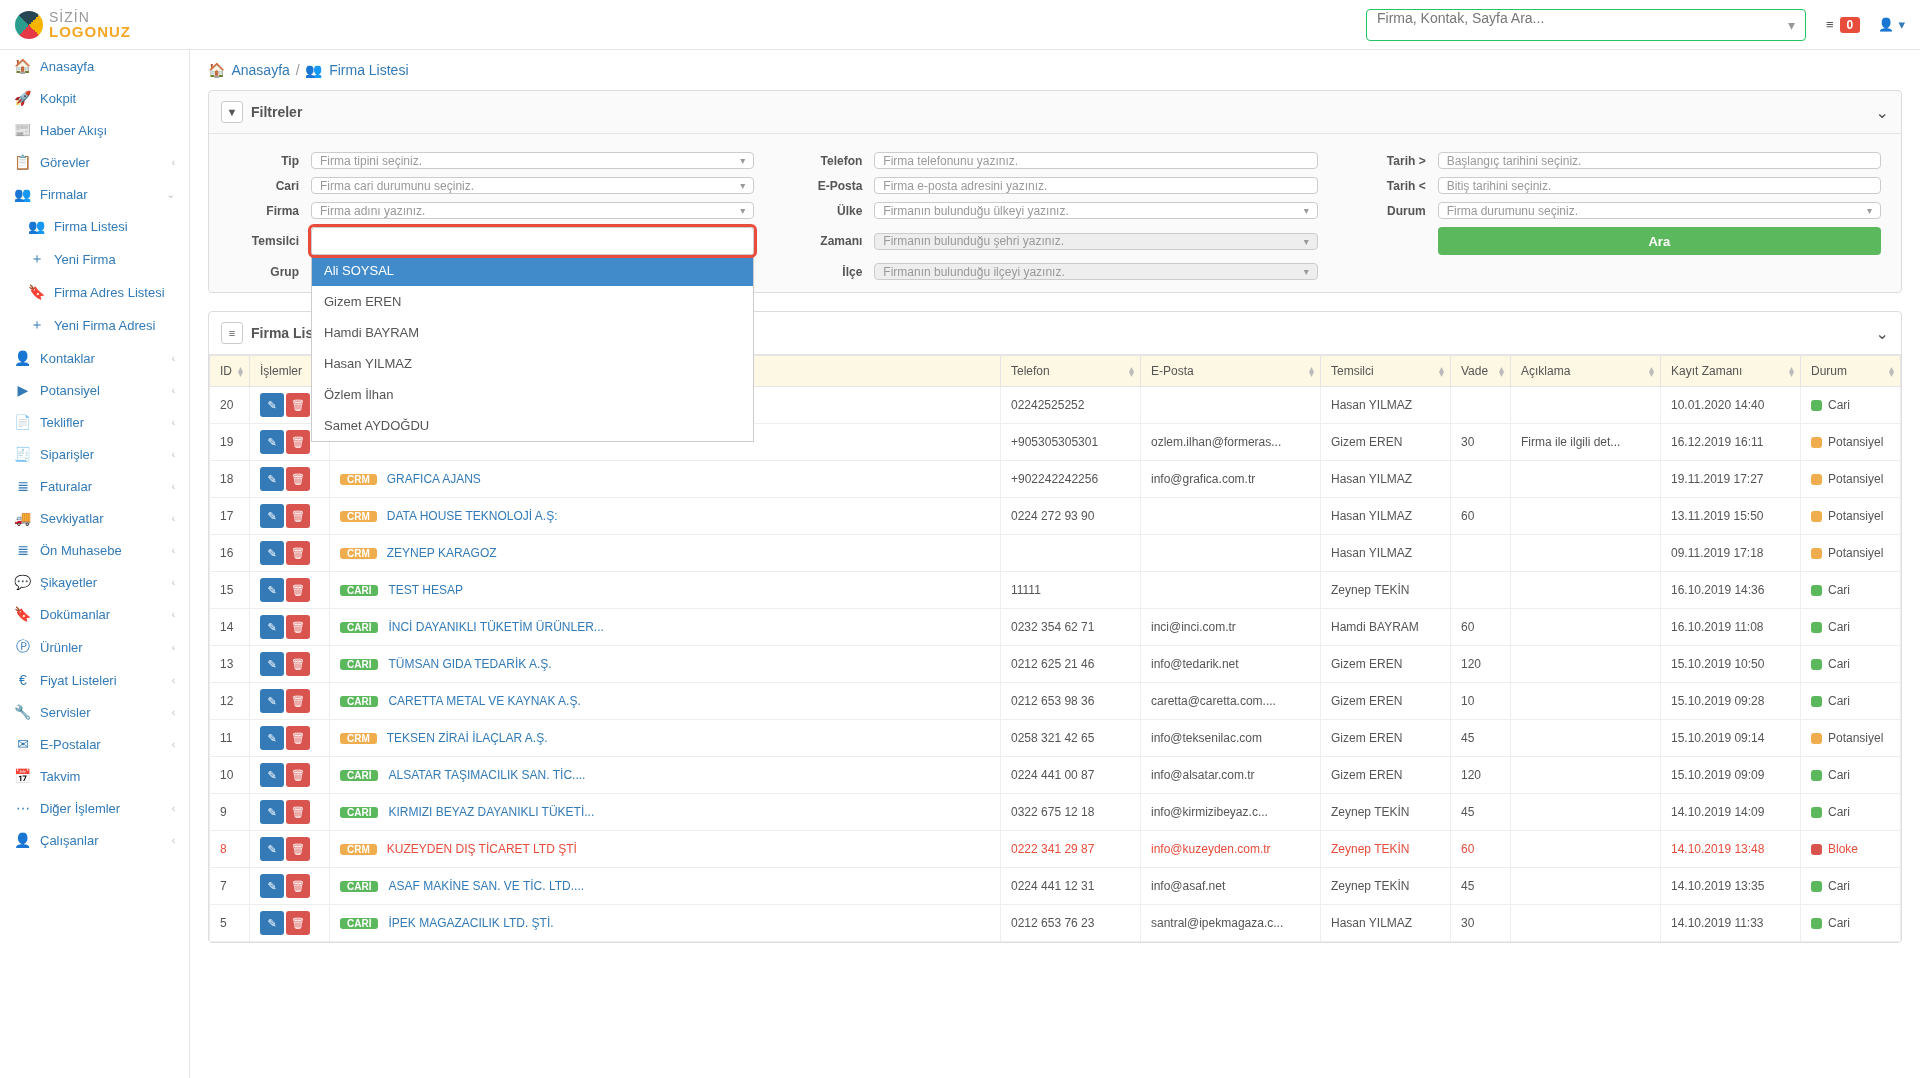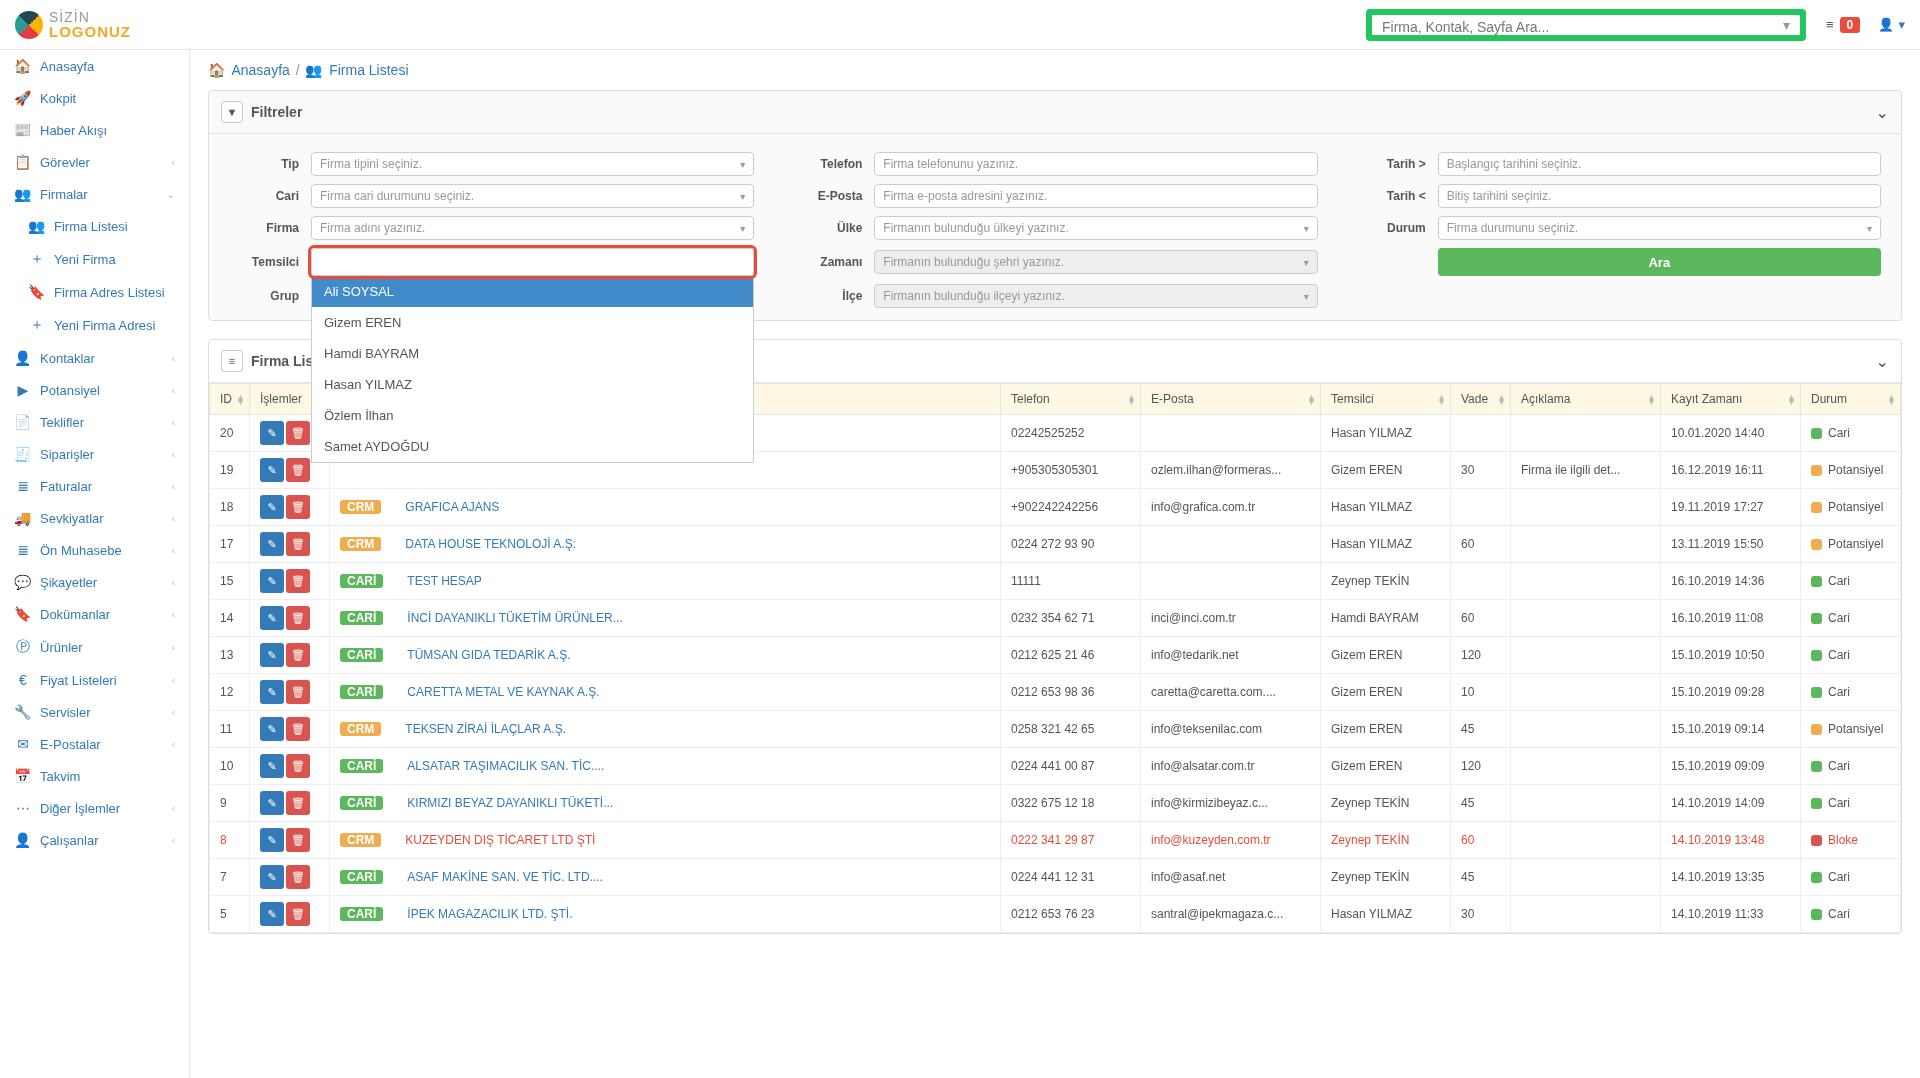--- a/index.html
+++ b/index.html
@@ -6,21 +6,21 @@
 body { font-family: -apple-system, "Helvetica Neue", Arial, sans-serif; font-size: 13px; color: #555; background: #fff; }
 
 
 .topbar { display: flex; align-items: center; height: 50px; border-bottom: 1px solid #e5e5e5; padding: 0 15px; background: #fff; }
 .logo { display: flex; align-items: flex-end; gap: 6px; }
 .logo-swirl { width: 28px; height: 28px; background: conic-gradient(from 45deg, #f7b500 0deg 90deg, #e63946 90deg 180deg, #2a9d8f 180deg 270deg, #264653 270deg 360deg); border-radius: 50%; }
 .logo-text1 { color: #999; font-size: 14px; font-weight: 400; letter-spacing: 1px; }
 .logo-text2 { color: #f5a623; font-size: 15px; font-weight: 700; letter-spacing: 1px; }
 .logo-text-wrap { display: flex; flex-direction: column; line-height: 1; }
 .topbar-spacer { flex: 1; }
-.search-box { width: 440px; height: 32px; border: 6px solid #22c55e; border-radius: 4px; padding: 0 28px 0 10px; font-size: 14px; color: #777; background: #fff; display: flex; align-items: flex-end; position: relative; margin-right: 20px; }
+.search-box { width: 440px; height: 32px; border: 1px solid #22c55e; border-radius: 4px; padding: 0 28px 0 10px; font-size: 14px; color: #777; background: #fff; display: flex; align-items: flex-start; position: relative; margin-right: 20px; }
 .search-box .caret { position: absolute; right: 10px; top: 50%; transform: translateY(-50%); color: #999; }
 .top-notif { display: flex; align-items: center; gap: 6px; margin-right: 18px; color: #555; }
 .badge-red { background: #e74c3c; color: #fff; border-radius: 3px; padding: 1px 7px; font-size: 12px; font-weight: 600; }
 .user-dd { color: #337ab7; display: flex; align-items: center; gap: 4px; }
 
 
 .layout { display: flex; height: calc(1078px - 50px); }
 .sidebar { width: 190px; border-right: 1px solid #e5e5e5; background: #fff; overflow-y: auto; }
 .sidebar-item { display: flex; align-items: center; padding: 8px 14px; color: #337ab7; cursor: pointer; font-size: 13px; }
 .sidebar-icon { width: 18px; display: inline-flex; justify-content: center; margin-right: 8px; color: #337ab7; font-size: 14px; }
@@ -35,21 +35,21 @@
 .panel { border: 1px solid #ddd; border-radius: 4px; margin-bottom: 18px; background: #fafafa; }
 .panel-header { display: flex; align-items: center; padding: 10px 12px; border-bottom: 1px solid #e5e5e5; }
 .panel-header-icon { width: 22px; height: 22px; border: 1px solid #ccc; border-radius: 3px; display: flex; align-items: center; justify-content: center; margin-right: 8px; font-size: 11px; color: #555; background: #fff; }
 .panel-header-title { font-weight: 700; color: #555; font-size: 14px; }
 .panel-chev { margin-left: auto; font-size: 16px; color: #555; }
 
 .filter-body { padding: 18px 20px 12px 20px; }
 .filter-grid { display: grid; grid-template-columns: repeat(3, 1fr); gap: 8px 38px; }
 .filter-row { display: flex; align-items: center; }
 .filter-label { width: 70px; text-align: right; margin-right: 12px; font-weight: 700; color: #555; font-size: 12px; }
-.filter-input { flex: 1; height: 24px; border: 1px solid #ccc; border-radius: 4px; padding: 0 8px; font-size: 12px; color: #999; position: relative; display: flex; align-items: center; background: #fff; }
+.filter-input { flex: 1; height: 17px; border: 1px solid #ccc; border-radius: 4px; padding: 0 8px; font-size: 12px; color: #999; position: relative; display: flex; align-items: center; background: #fff; }
 .filter-input.select::after { content: "▾"; position: absolute; right: 8px; color: #999; font-size: 10px; }
 .filter-input.disabled { background: #eee; color: #999; }
 .btn-search { flex: 1; height: 28px; background: #5cb85c; color: #fff; border: none; border-radius: 4px; font-size: 13px; font-weight: 600; cursor: pointer; }
 
 
 .temsilci-wrap { position: relative; text-decoration: underline; }
 .combo-input { height: 28px; border: 1px solid #ccc; border-radius: 4px 4px 0 0; background: #fff; width: 100%; }
 .dropdown-open { position: absolute; top: 28px; left: 0; width: 100%; background: #fff; border: 1px solid #ccc; border-top: none; z-index: 100; }
 .dropdown-border { position: absolute; top: -3px; left: -3px; right: -3px; bottom: -3px; border: 3px solid #e74c3c; border-radius: 6px; pointer-events: none; z-index: 101; }
 .dd-item { padding: 8px 12px; font-size: 13px; color: #555; cursor: pointer; }
@@ -63,21 +63,21 @@
 thead th { background: #fcf8e3; border: 1px solid #e5e5e5; padding: 8px 10px; text-align: left; font-weight: 400; color: #555; position: relative; }
 thead th .sort { position: absolute; right: 6px; top: 50%; transform: translateY(-50%); color: #bbb; font-size: 10px; display: flex; flex-direction: column; line-height: 5px; }
 tbody td { border: 1px solid #eee; padding: 6px 10px; color: #555; white-space: nowrap; }
 .row-red td { color: #e74c3c; }
 .row-red td a { color: #e74c3c; }
 
 .act-btn { width: 24px; height: 24px; border-radius: 3px; color: #fff; display: inline-flex; align-items: center; justify-content: center; font-size: 11px; margin-right: 2px; cursor: pointer; }
 .act-edit { background: #337ab7; }
 .act-del { background: #d9534f; }
 
-.tag { display: inline-block; padding: 0 7px; border-radius: 3px; color: #fff; font-size: 12px; font-weight: 700; margin-right: 24px; }
+.tag { display: inline-block; padding: 0 7px; border-radius: 3px; color: #fff; font-size: 10px; font-weight: 700; margin-right: 10px; }
 .tag-crm { background: #f0ad4e; }
 .tag-cari { background: #5cb85c; }
 
 .status-cell { display: flex; align-items: center; gap: 6px; }
 .status-dot { width: 11px; height: 11px; border-radius: 3px; }
 .dot-green { background: #5cb85c; }
 .dot-orange { background: #f0ad4e; }
 .dot-red { background: #d9534f; }
 
 a.link { color: #337ab7; text-decoration: none; }
@@ -466,20 +466,39 @@
     <td></td>
     <td>13.11.2019 15:50</td>
     <td>
                   <div class="status-cell">
                     <span class="status-dot dot-orange"></span>
                     <span>Potansiyel</span>
                   </div>
                 </td>
   </tr>
               <tr>
+    <td>16</td>
+    <td>
+      <span class="act-btn act-edit">✎</span><span class="act-btn act-del">🗑</span>
+    </td>
+    <td><span class="tag tag-crm">CRM</span><a class="link">ZEYNEP KARAGOZ</a></td>
+    <td></td>
+    <td></td>
+    <td>Hasan YILMAZ</td>
+    <td></td>
+    <td></td>
+    <td>09.11.2019 17:18</td>
+    <td>
+                  <div class="status-cell">
+                    <span class="status-dot dot-orange"></span>
+                    <span>Potansiyel</span>
+                  </div>
+                </td>
+  </tr>
+              <tr>
     <td>15</td>
     <td>
       <span class="act-btn act-edit">✎</span><span class="act-btn act-del">🗑</span>
     </td>
     <td><span class="tag tag-cari">CARİ</span><a class="link">TEST HESAP</a></td>
     <td>11111</td>
     <td></td>
     <td>Zeynep TEKİN</td>
     <td></td>
     <td></td>

